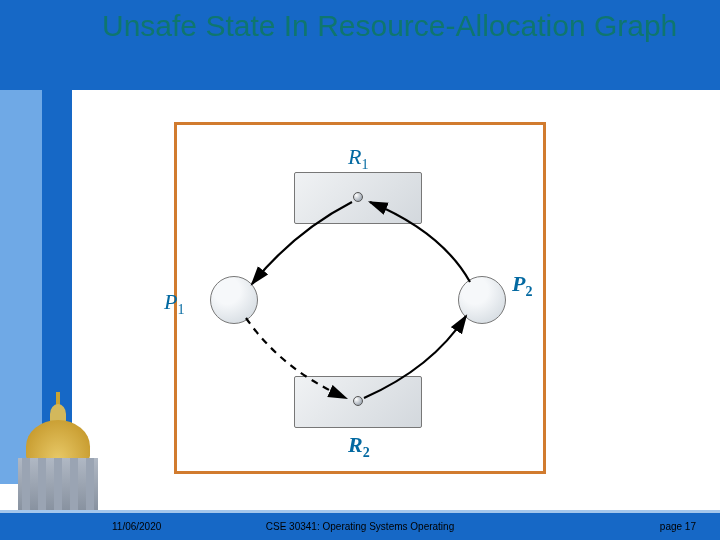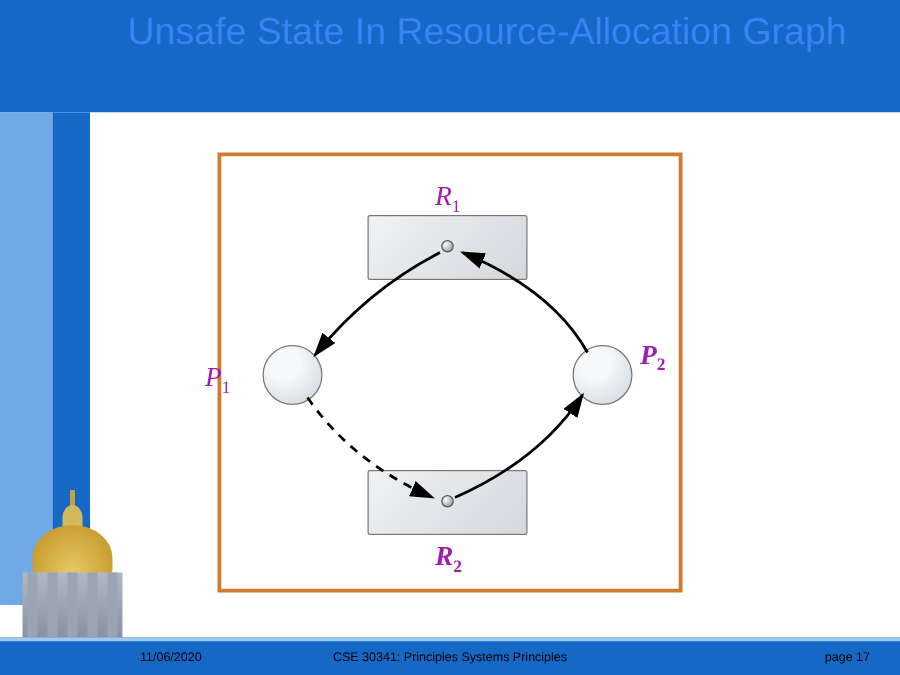--- a/index.html
+++ b/index.html
@@ -15,21 +15,21 @@
   position: absolute;
   top: 0; left: 0; right: 0;
   height: 90px;
   background: #1668c6;
 }
 .title-text {
   position: absolute;
   left: 102px;
   top: 8px;
   font-size: 30px;
-  color: #3b82f6;
+  color: #0f766e;
   line-height: 1.2;
   font-weight: 400;
 }
 .sep-line {
   position: absolute;
   left: 102px;
   top: 78px;
   width: 498px;
   height: 3px;
   background: #1668c6;
@@ -168,21 +168,21 @@
   width: 48px; height: 48px;
   border-radius: 50%;
   background: radial-gradient(circle at 35% 30%, #f6f8fa 30%, #cbd3da 100%);
   border: 1px solid #777;
 }
 .label {
   position: absolute;
   font-family: "Times New Roman", serif;
   font-size: 22px;
   font-style: italic;
-  color: #a21caf;
+  color: #0369a1;
 }
 .label .sub {
   font-size: 14px;
   font-style: normal;
   vertical-align: sub;
 }
 </style>
 </head>
 <body>
 
@@ -243,14 +243,14 @@
 
   <path d="M296,160 Q268,110 196,80" fill="none" stroke="#000" stroke-width="2.2" marker-end="url(#arrow)"></path>
 
   <path d="M190,276 Q258,246 292,194" fill="none" stroke="#000" stroke-width="2.2" marker-end="url(#arrow)"></path>
 
   <path d="M72,196 Q108,248 172,276" fill="none" stroke="#000" stroke-width="2.2" stroke-dasharray="7,6" marker-end="url(#arrow)"></path>
 </svg>
 
 <div class="footer-bar"></div>
 <div class="footer-left">11/06/2020</div>
-<div class="footer-center">CSE 30341: Principles Systems Principles</div>
+<div class="footer-center">CSE 30341: Operating Systems Operating</div>
 <div class="footer-right">page 17</div>
 
 </body></html>

